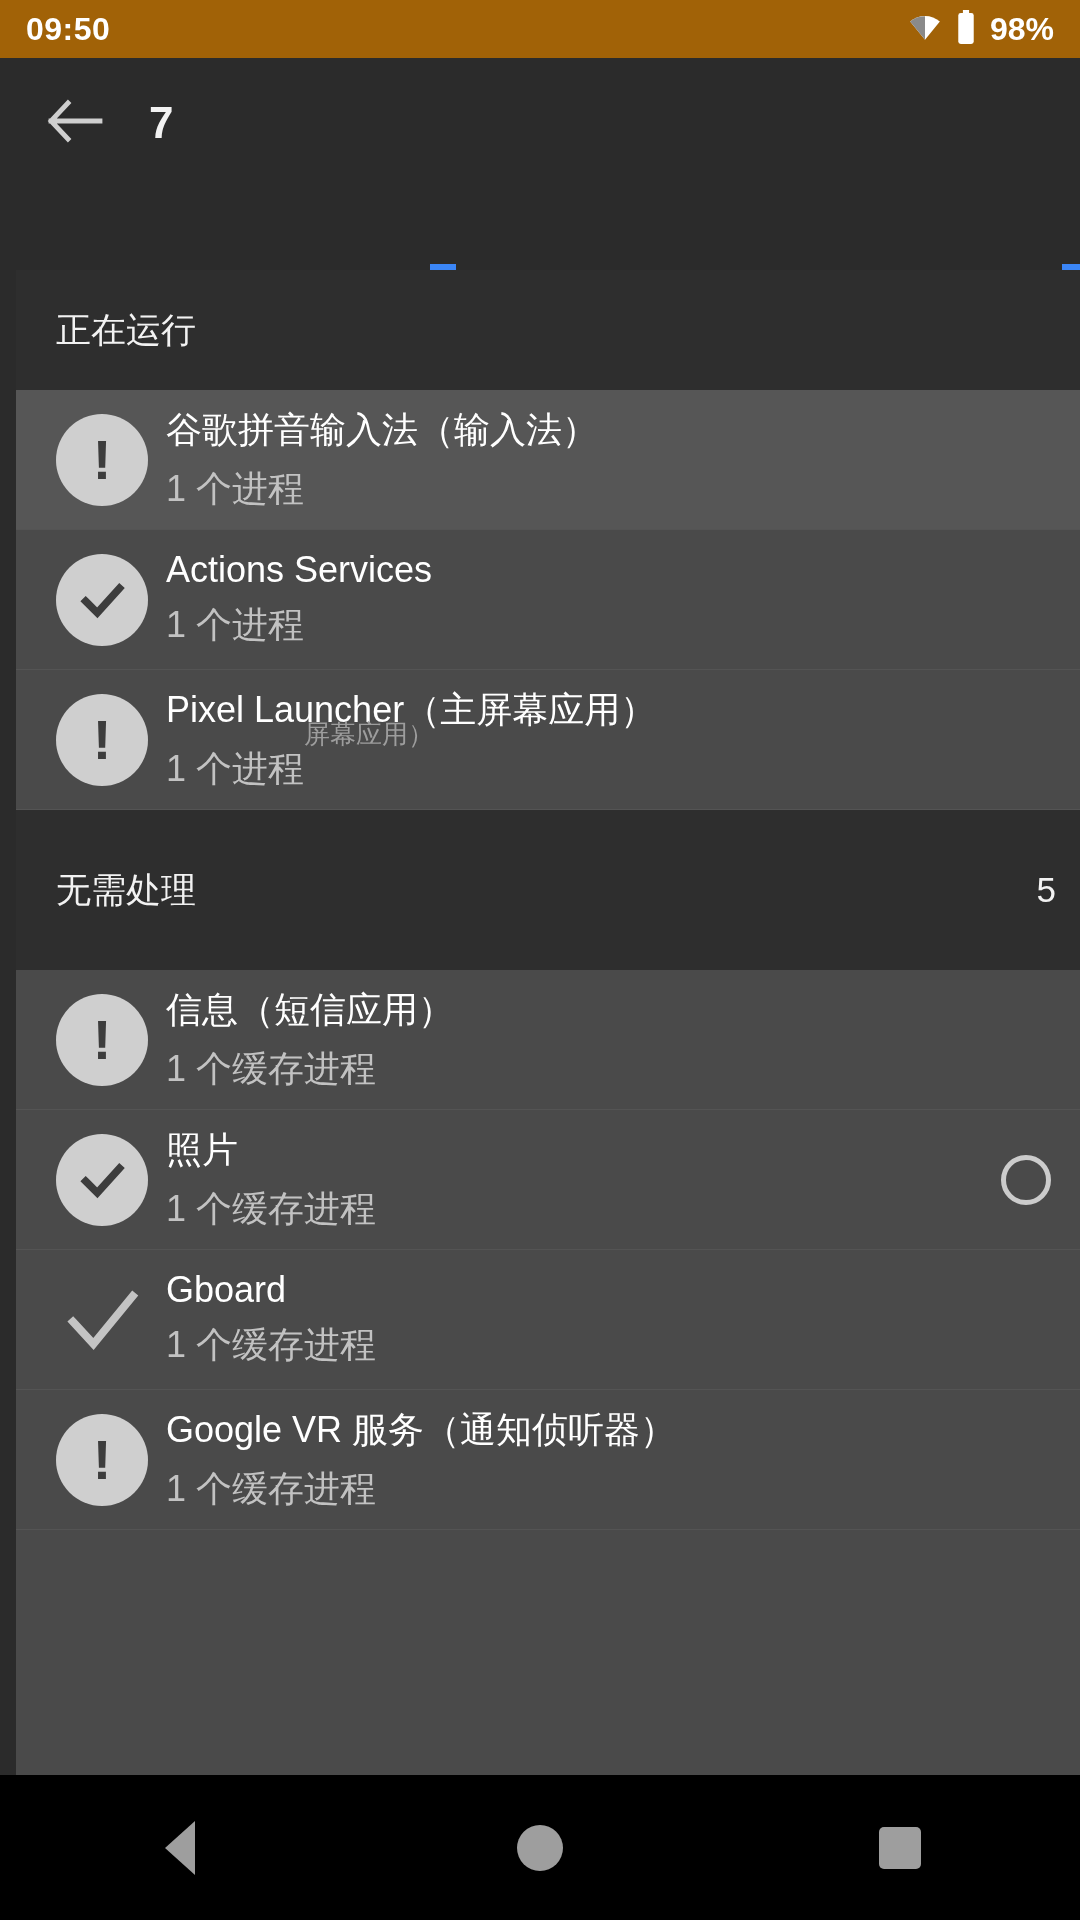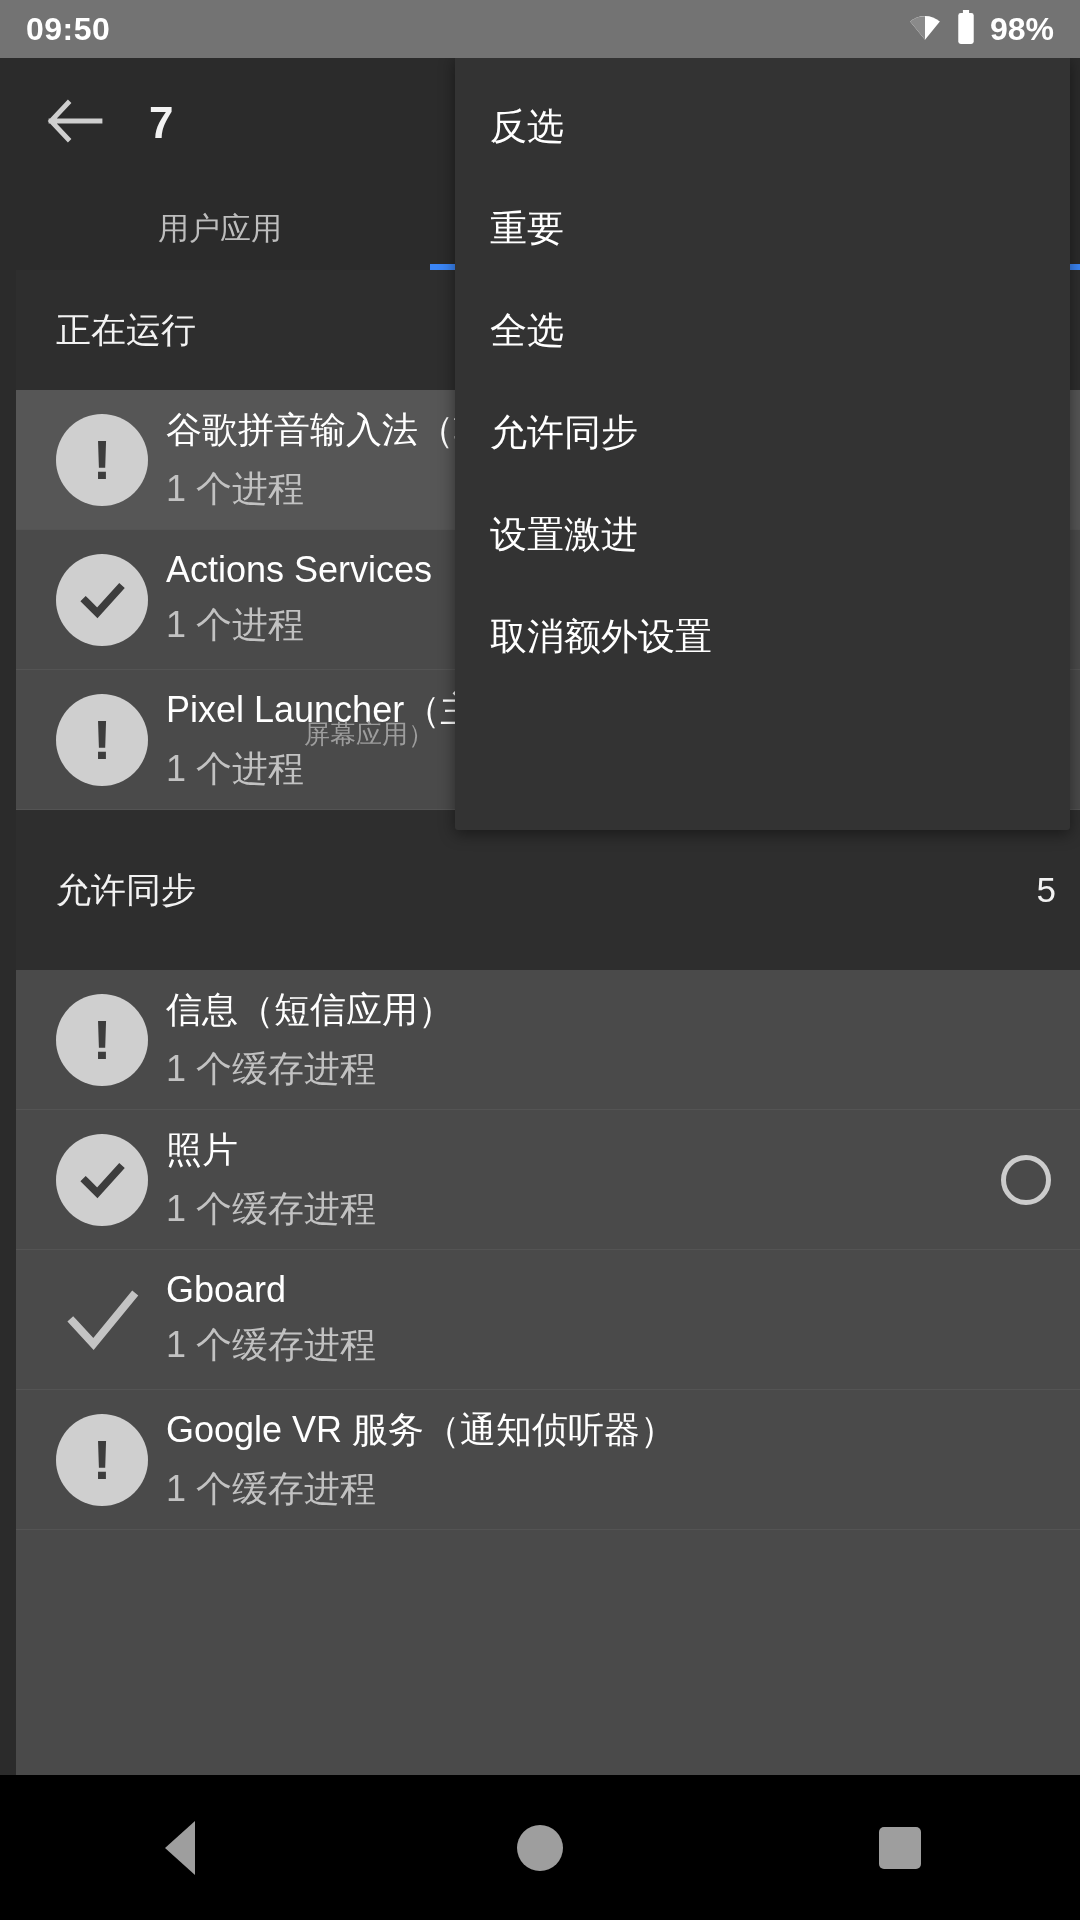--- a/index.html
+++ b/index.html
@@ -7,21 +7,21 @@
     width:1080px; height:1920px;
     background:#2b2b2b;
     font-family:"Liberation Sans","DejaVu Sans",sans-serif;
     overflow:hidden;
   }
   #root { position:relative; width:1080px; height:1920px; overflow:hidden; }
 
   
   .statusbar{
     position:absolute; top:0; left:0; width:1080px; height:58px;
-    background:#737373; display:flex; align-items:center;
+    background:#a16207; display:flex; align-items:center;
     padding:0 26px; z-index:60;
   }
   .sb-time{ color:#ffffff; font-size:32px; font-weight:700; letter-spacing:0.5px;}
   .sb-right{ margin-left:auto; display:flex; align-items:center; gap:14px;text-align:center;}
   .sb-batt-text{ color:#ffffff; font-size:32px; font-weight:700;}
 
   
   .toolbar{
     position:absolute; top:58px; left:0; width:1080px; height:130px;
     background:#2b2b2b; display:flex; align-items:center; z-index:10;
@@ -147,23 +147,20 @@
       <span>
         <svg width="58" height="48" viewBox="0 0 29 24">
           <path d="M11 3 L2.5 12 L11 21 M2.5 12 L27 12" fill="none" stroke="#cfcfcf" stroke-width="2.4" stroke-linecap="square"></path>
         </svg>
       </span>
     </div>
     <div class="toolbar-title">7</div>
   </div>
 
   <div class="tabstrip">
-    <div class="tab" style="left:0px; width:440px;">
-      <span class="tab-label">用户应用</span>
-    </div>
     <div class="tab-ind" style="left:430px; width:26px;"></div>
     <div class="tab-ind" style="left:1062px; width:18px;"></div>
   </div>
 
   <div class="list">
 
     <div class="section-header">
       <span>正在运行</span>
       <span class="count"></span>
     </div>
@@ -204,21 +201,21 @@
       </div>
       <div class="row-text">
         <div class="row-title">Pixel Launcher（主屏幕应用）</div>
         <div class="row-sub">1 个进程</div>
       </div>
       <div class="ghost">屏幕应用）</div>
       <div class="row-trailing"></div>
     </div>
 
     <div class="section-header tall">
-      <span>允许同步</span>
+      <span>无需处理</span>
       <span class="count">5</span>
     </div>
 
     <div class="row">
       <div class="row-icon">
         <div class="ic-circle">
             <span class="ic-bang">!</span>
           </div>
       </div>
       <div class="row-text">
@@ -266,28 +263,20 @@
       </div>
       <div class="row-text">
         <div class="row-title">Google VR 服务（通知侦听器）</div>
         <div class="row-sub">1 个缓存进程</div>
       </div>
       <div class="row-trailing"></div>
     </div>
 
   </div>
 
-  <div class="menu">
-    <div class="menu-item">反选</div>
-    <div class="menu-item">重要</div>
-    <div class="menu-item">全选</div>
-    <div class="menu-item">允许同步</div>
-    <div class="menu-item">设置激进</div>
-    <div class="menu-item">取消额外设置</div>
-  </div>
 
   <div class="navbar">
     <div class="nav-btn">
       <span class="nav-back"></span>
     </div>
     <div class="nav-btn">
       <span class="nav-home"></span>
     </div>
     <div class="nav-btn">
       <span class="nav-recent"></span>

